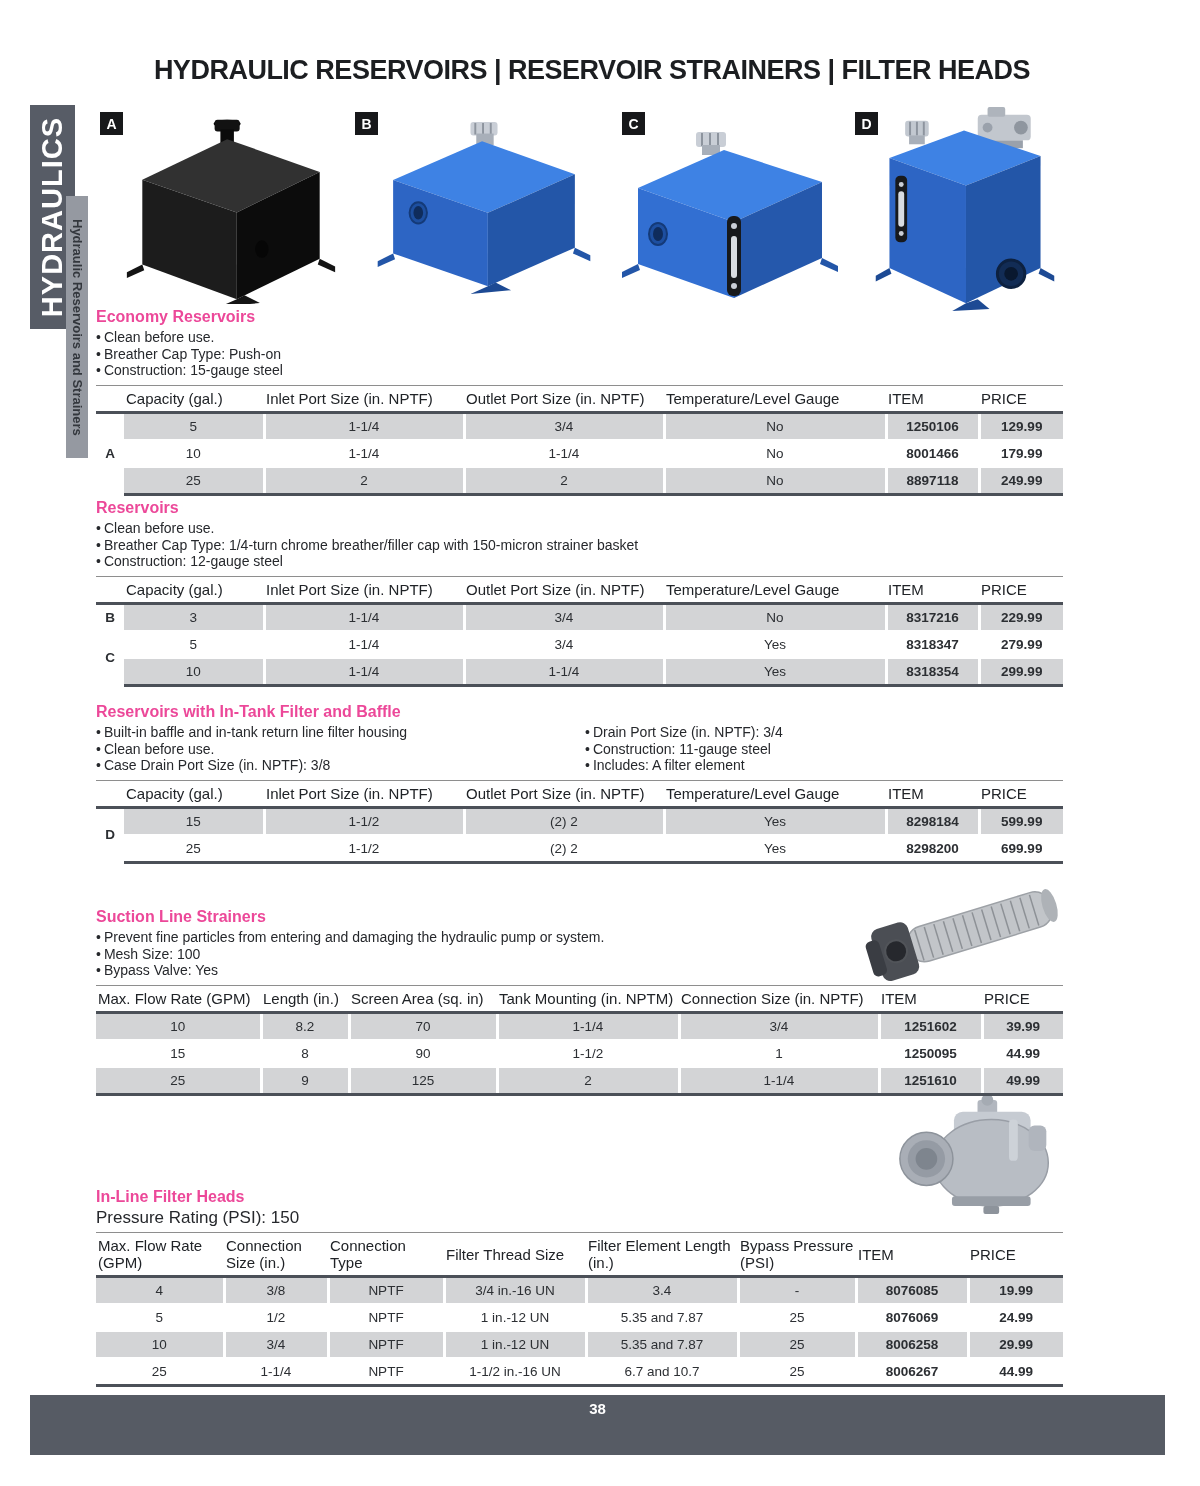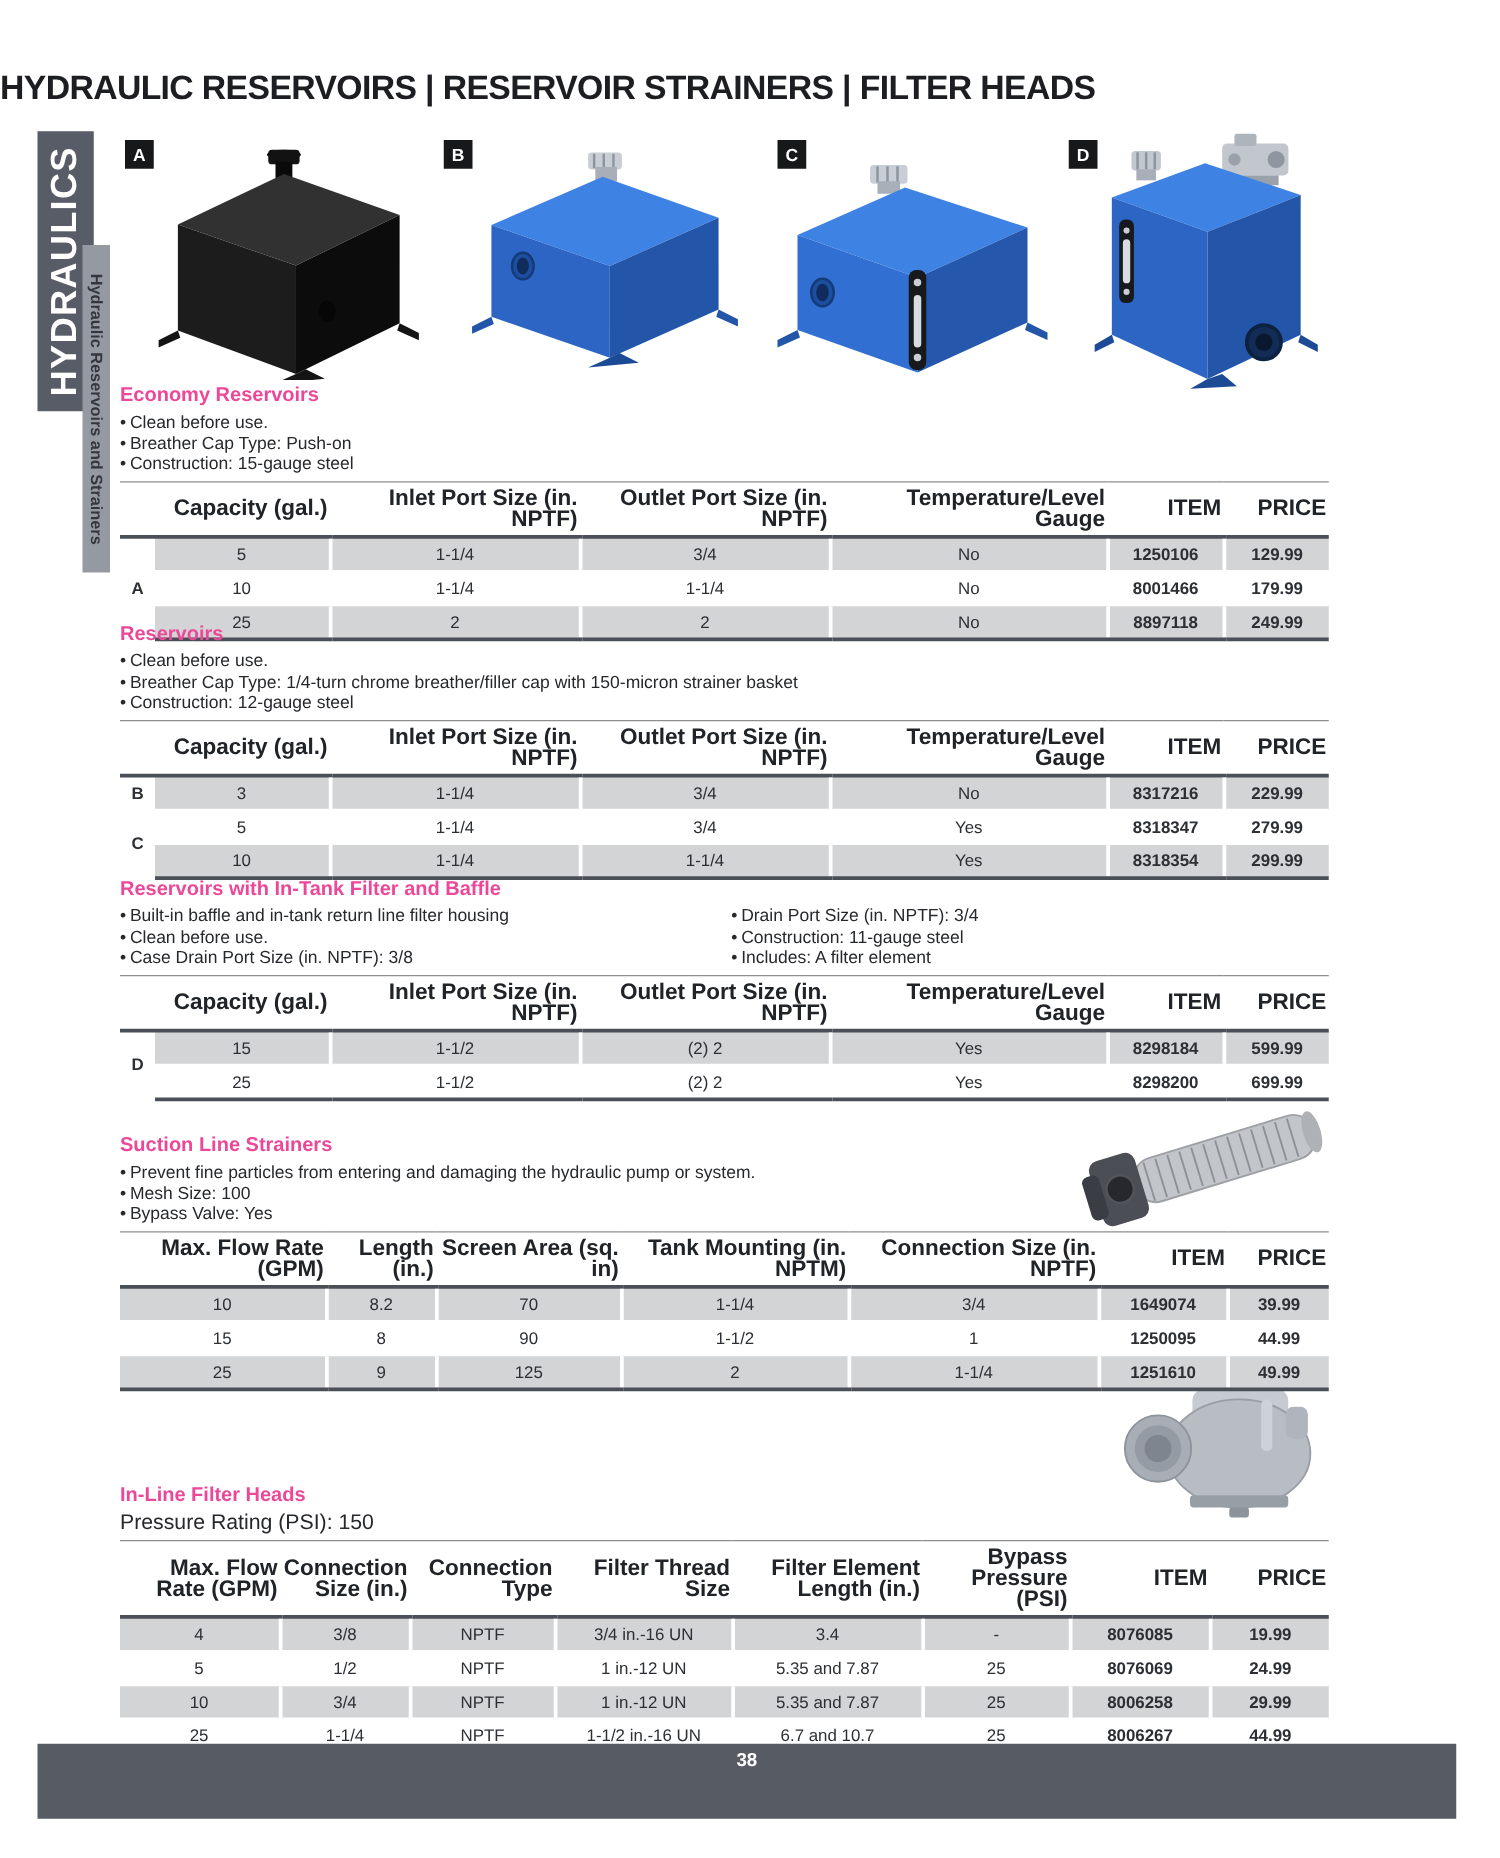--- a/index.html
+++ b/index.html
@@ -1,20 +1,20 @@
 <!DOCTYPE html>
 <html><head>
 <meta charset="utf-8">
 <style>
   * { margin:0; padding:0; box-sizing:border-box; }
   body { background:#ffffff; font-family:"Liberation Sans", sans-serif; }
   .page { position:relative; width:1200px; height:1486px; background:#fff; overflow:hidden; }
 
-  .page-title { position:absolute; left:0; top:55px; width:1160px; text-align:left;
-    font-size:27px; font-weight:700; letter-spacing:-0.5px; color:#1c1e21; }
+  .page-title { position:absolute; left:0; top:55px; width:1160px; text-align:center;
+    font-size:27px; font-weight:700; letter-spacing:-0.5px; color:#1c1e21;padding-left:24px; }
 
   
   .tab-dark { position:absolute; left:30px; top:105px; width:45px; height:224px;
     background:#575c66; display:flex; align-items:center; justify-content:center; overflow:hidden; }
   .tab-dark span { writing-mode:vertical-rl; transform:rotate(180deg);
     color:#fff; font-weight:700; font-size:29px; letter-spacing:1px; }
   .tab-light { position:absolute; left:66px; top:196px; width:22px; height:262px;
     background:#9599a1; display:flex; align-items:center; justify-content:center; overflow:hidden; }
   .tab-light span { writing-mode:vertical-rl; color:#33373d; font-weight:600; font-size:13px; white-space:nowrap; }
 
@@ -31,21 +31,21 @@
   .subtitle { font-size:17px; color:#26282c; line-height:17px; }
   .bullet { font-size:14px; color:#26282c; line-height:16.5px; }
   .bullet::before { content:"\2022"; margin-right:3px; }
   .bullet-cols { display:flex; }
   .bullet-col-left { width:489px; }
   .bullet-col-right { flex:1; }
   .table-wrap { margin-top:6px; }
 
   
   table.cat-table { width:100%; border-collapse:collapse; table-layout:fixed; }
-  .cat-table th { font-size:18px; font-weight:700; color:#202327; text-align:right; vertical-align:middle;
+  .cat-table th { font-size:15px; font-weight:400; color:#202327; text-align:left; vertical-align:middle;
     padding:4px 2px; line-height:17px; border-top:1px solid #8e8e8e; border-bottom:3px solid #4b5058; background:#fff; }
   .cat-table td { font-size:13.5px; color:#2c2f33; text-align:center; vertical-align:middle;
     padding:5px 2px; border-bottom:2px solid #fff; }
   .cat-table td.data { background:#fff; }
   .cat-table tr.shaded td.data { background:#d3d4d6; }
   .cat-table td.data + td.data { border-left:3px solid #fff; }
   .cat-table td.data:nth-last-child(-n+2) { font-weight:700; }
   .cat-table td.group-label { font-weight:700; background:#fff; }
   .cat-table tbody tr:last-child td { border-bottom:3px solid #4b5058; }
 
@@ -396,21 +396,21 @@
               <th>PRICE</th>
             </tr>
           </thead>
           <tbody>
             <tr class="shaded">
               <td class="data">10</td>
               <td class="data">8.2</td>
               <td class="data">70</td>
               <td class="data">1-1/4</td>
               <td class="data">3/4</td>
-              <td class="data">1649074</td>
+              <td class="data">1251602</td>
               <td class="data">39.99</td>
             </tr>
             <tr>
               <td class="data">15</td>
               <td class="data">8</td>
               <td class="data">90</td>
               <td class="data">1-1/2</td>
               <td class="data">1</td>
               <td class="data">1250095</td>
               <td class="data">44.99</td>

